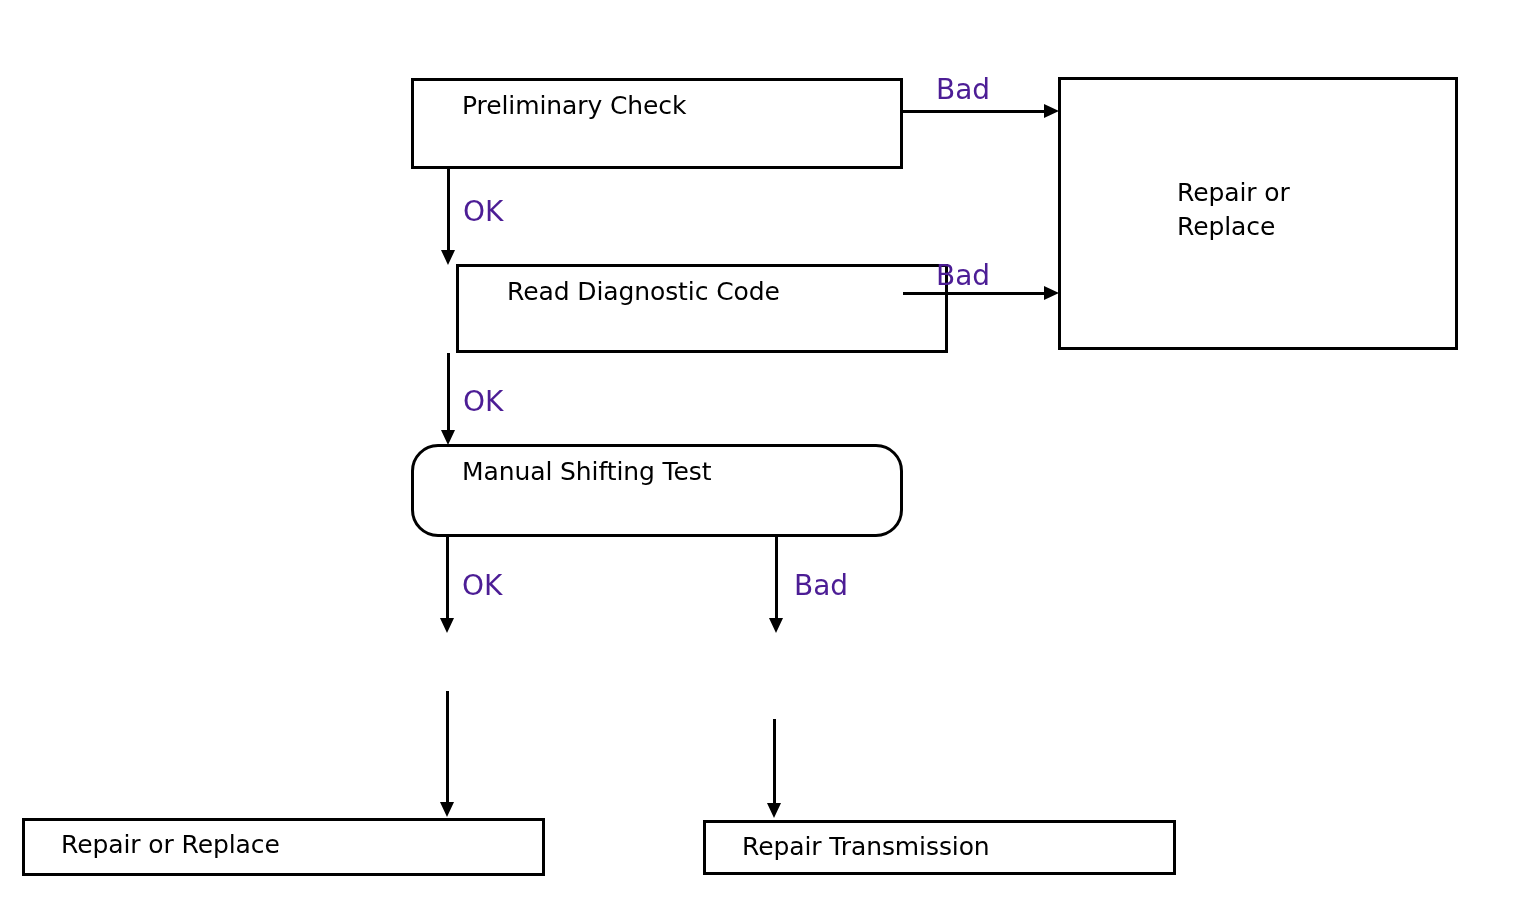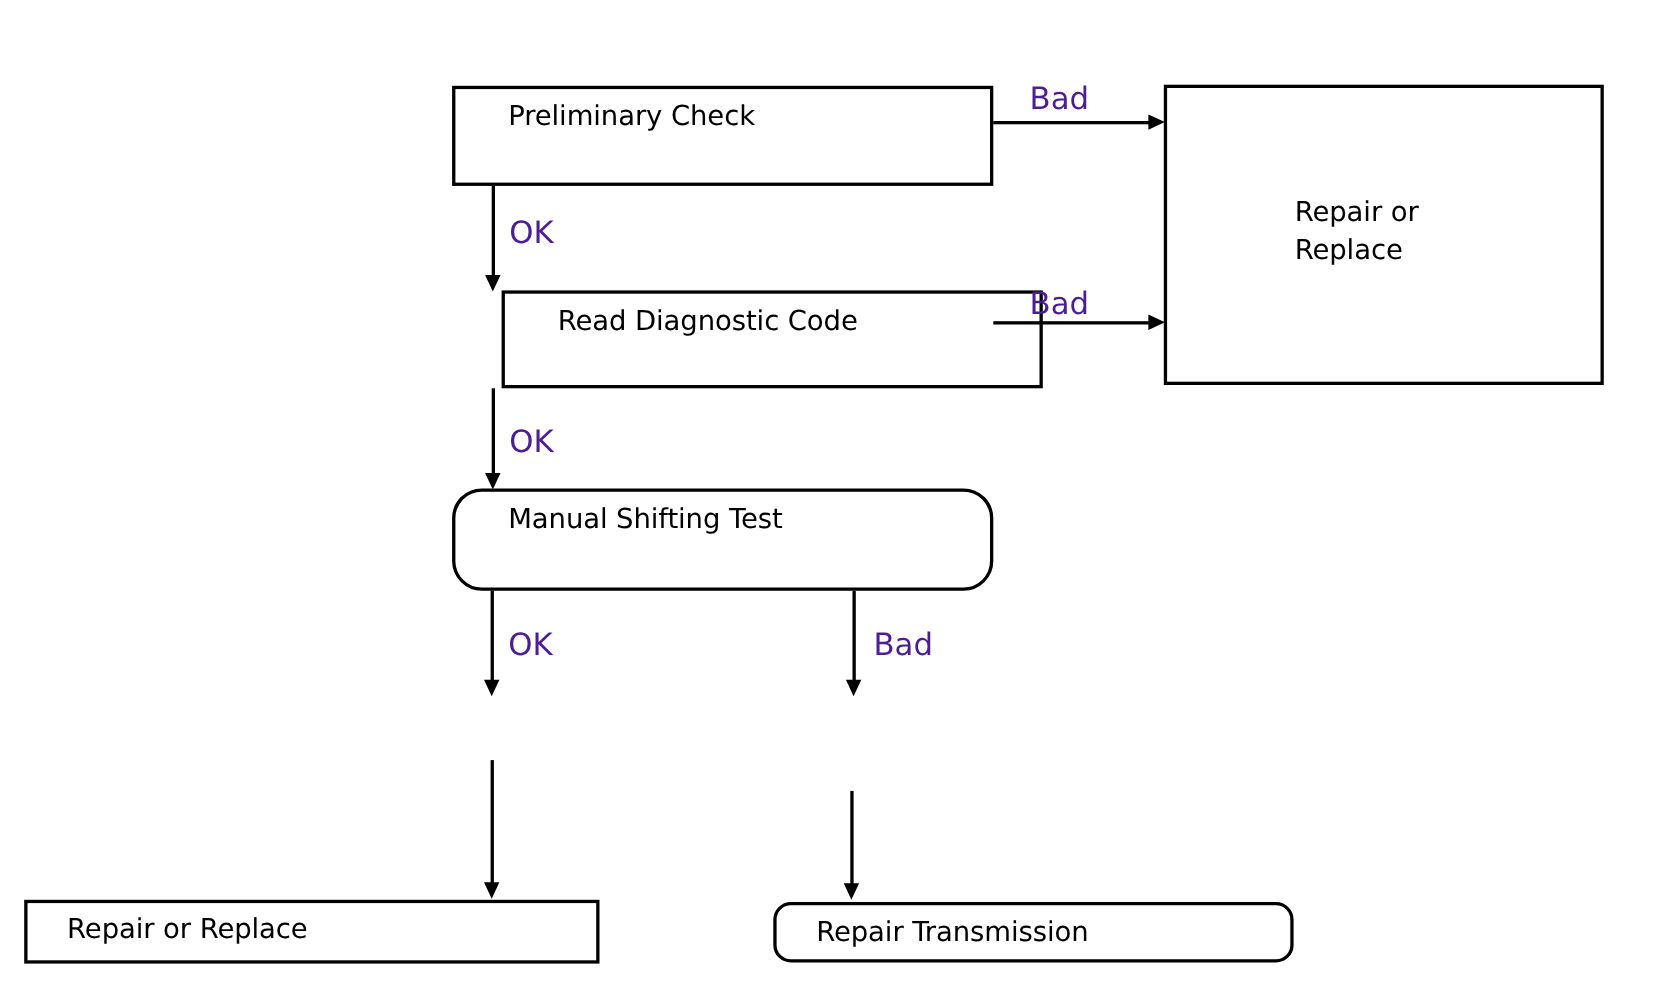--- a/index.html
+++ b/index.html
@@ -100,21 +100,21 @@
     <div class="box-label">Repair or
 Replace</div>
   </div>
 
 
   <div class="box compact" style="left:22px; top:818px; width:523px; height:58px;">
     <div class="box-label">Repair or Replace</div>
   </div>
 
 
-  <div class="box compact" style="left:703px; top:820px; width:473px; height:55px;border-radius:16px;">
+  <div class="box compact" style="left:703px; top:820px; width:473px; height:55px;">
     <div class="box-label">Repair Transmission</div>
   </div>
 
   <div class="vline" style="left:447px; top:169px; height:82px;"></div>
   <div class="arrow-down" style="left:441px; top:250px;"></div>
   <div class="edge-label" style="left:463px; top:198px;">OK</div>
 
   <div class="hline" style="left:903px; top:110px; width:142px;"></div>
   <div class="arrow-right" style="left:1044px; top:104px;"></div>
   <div class="edge-label" style="left:936px; top:76px;">Bad</div>

